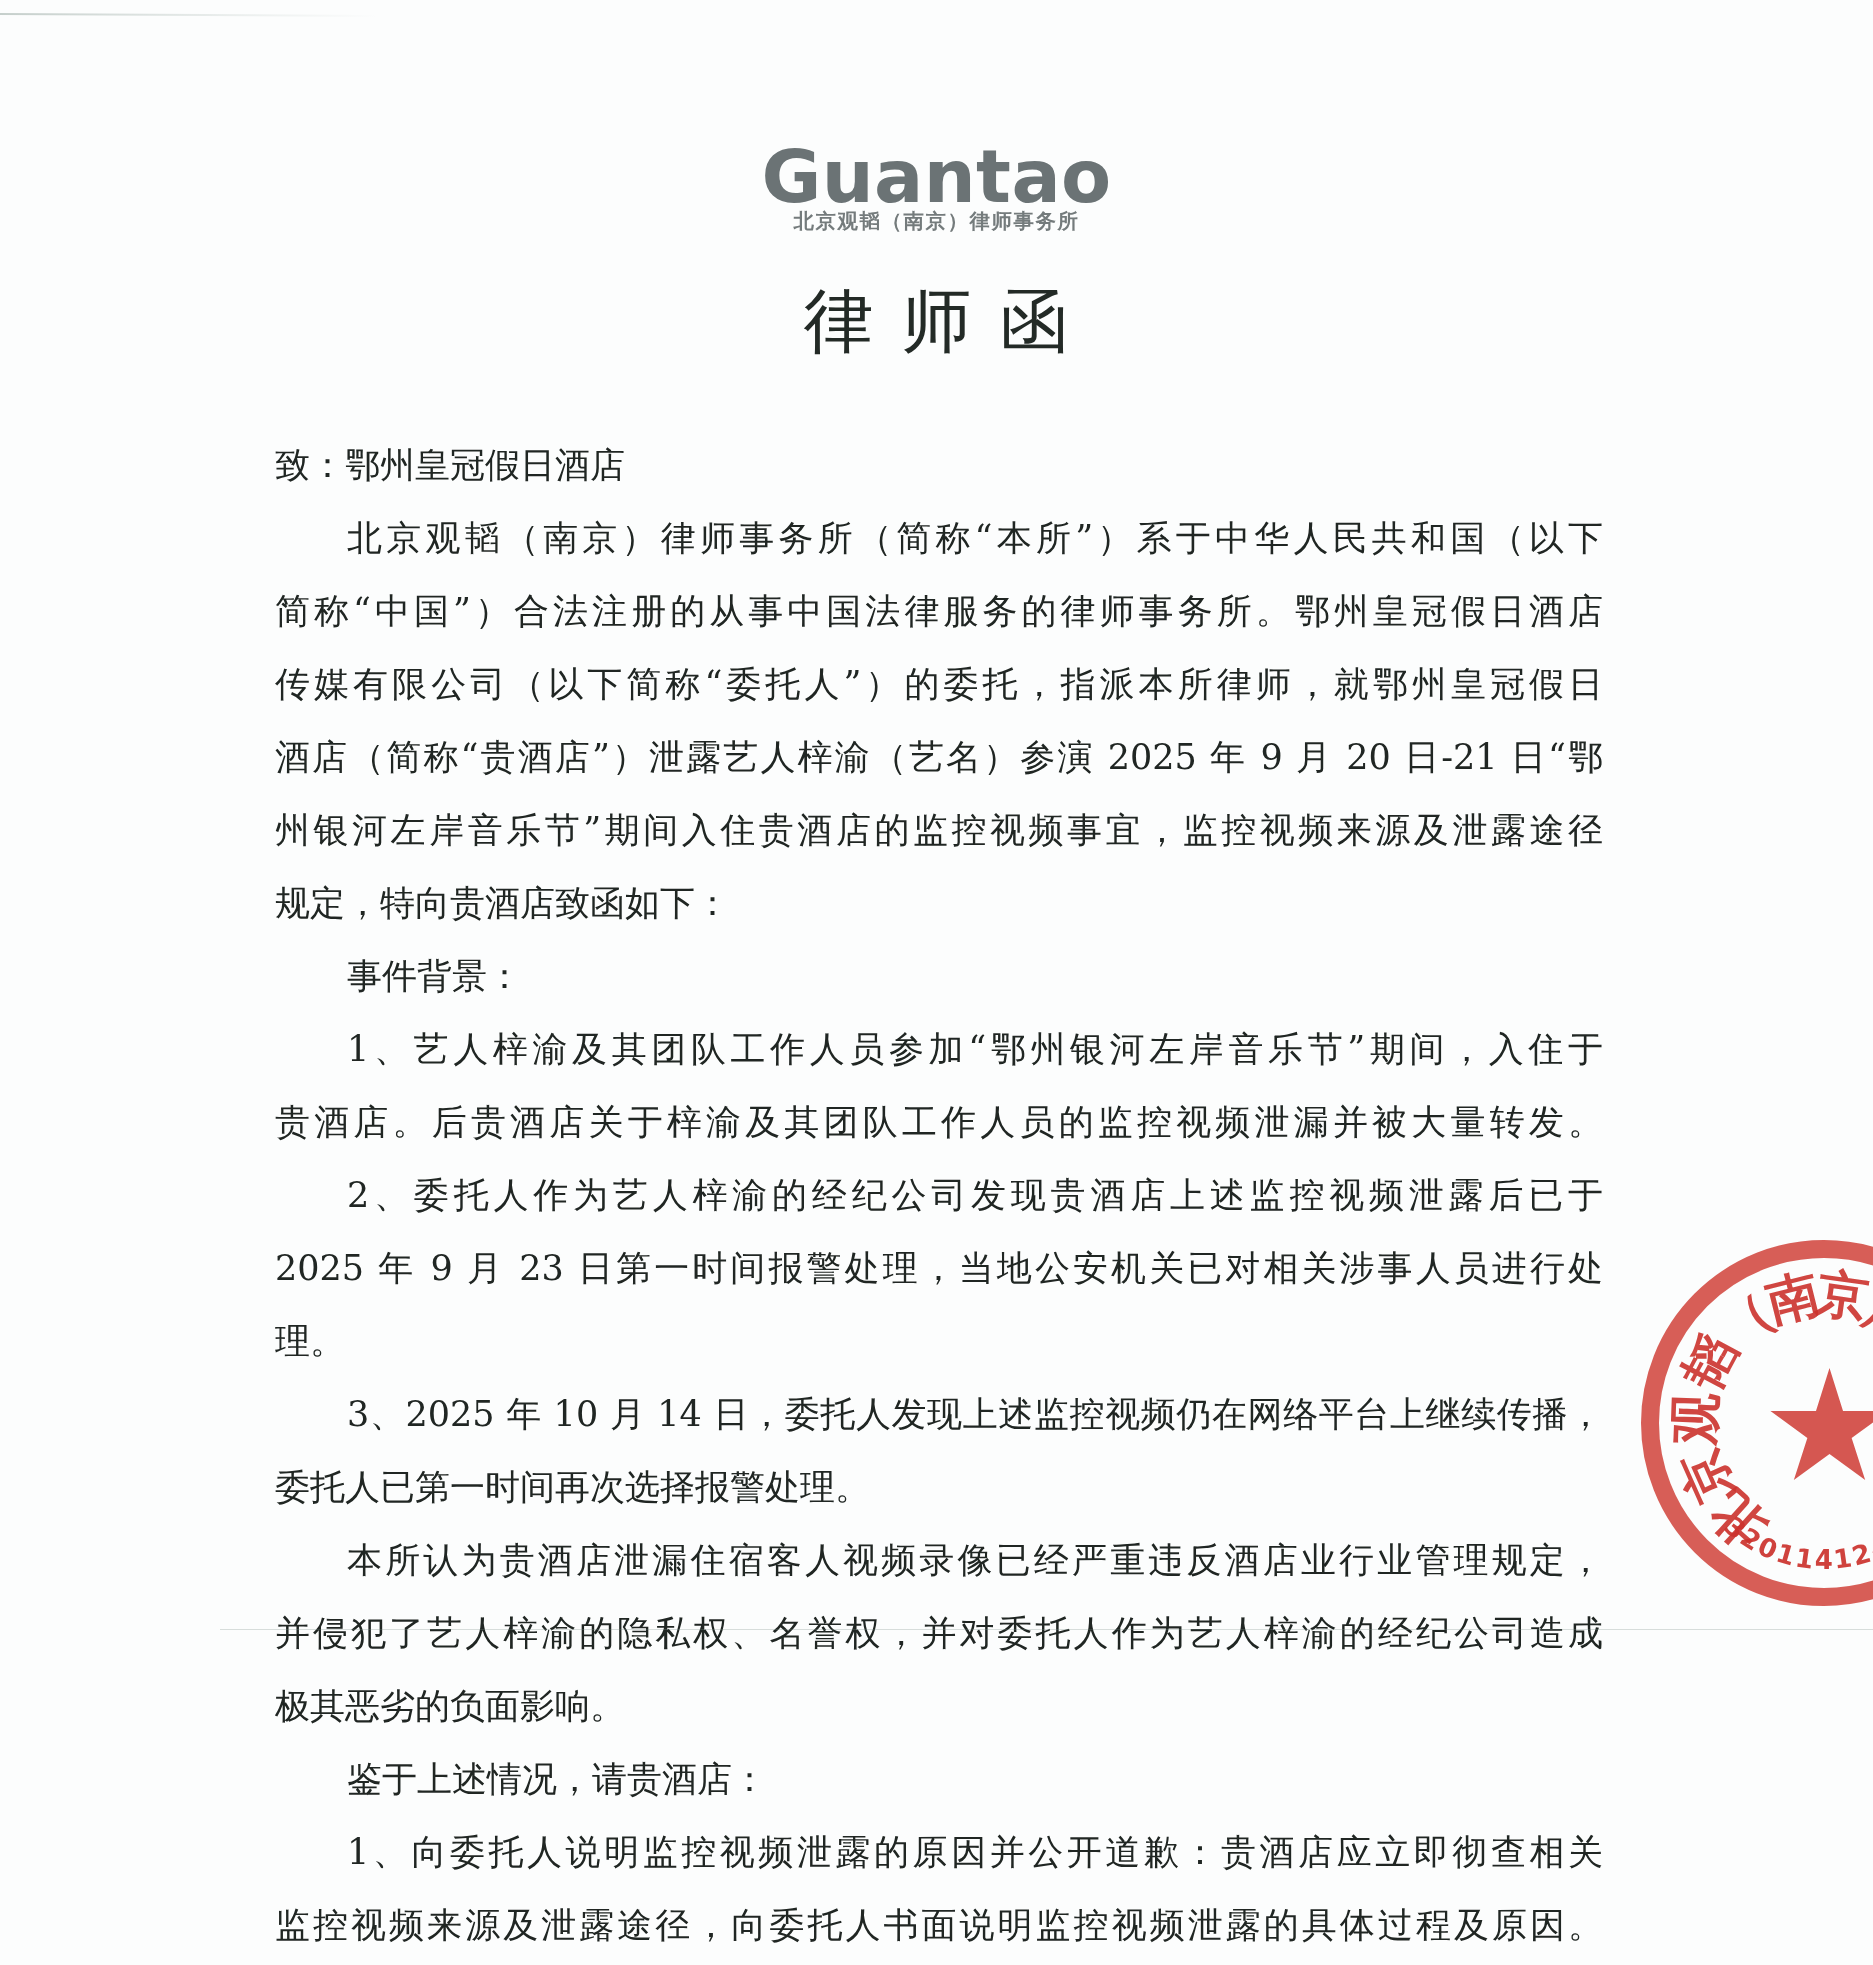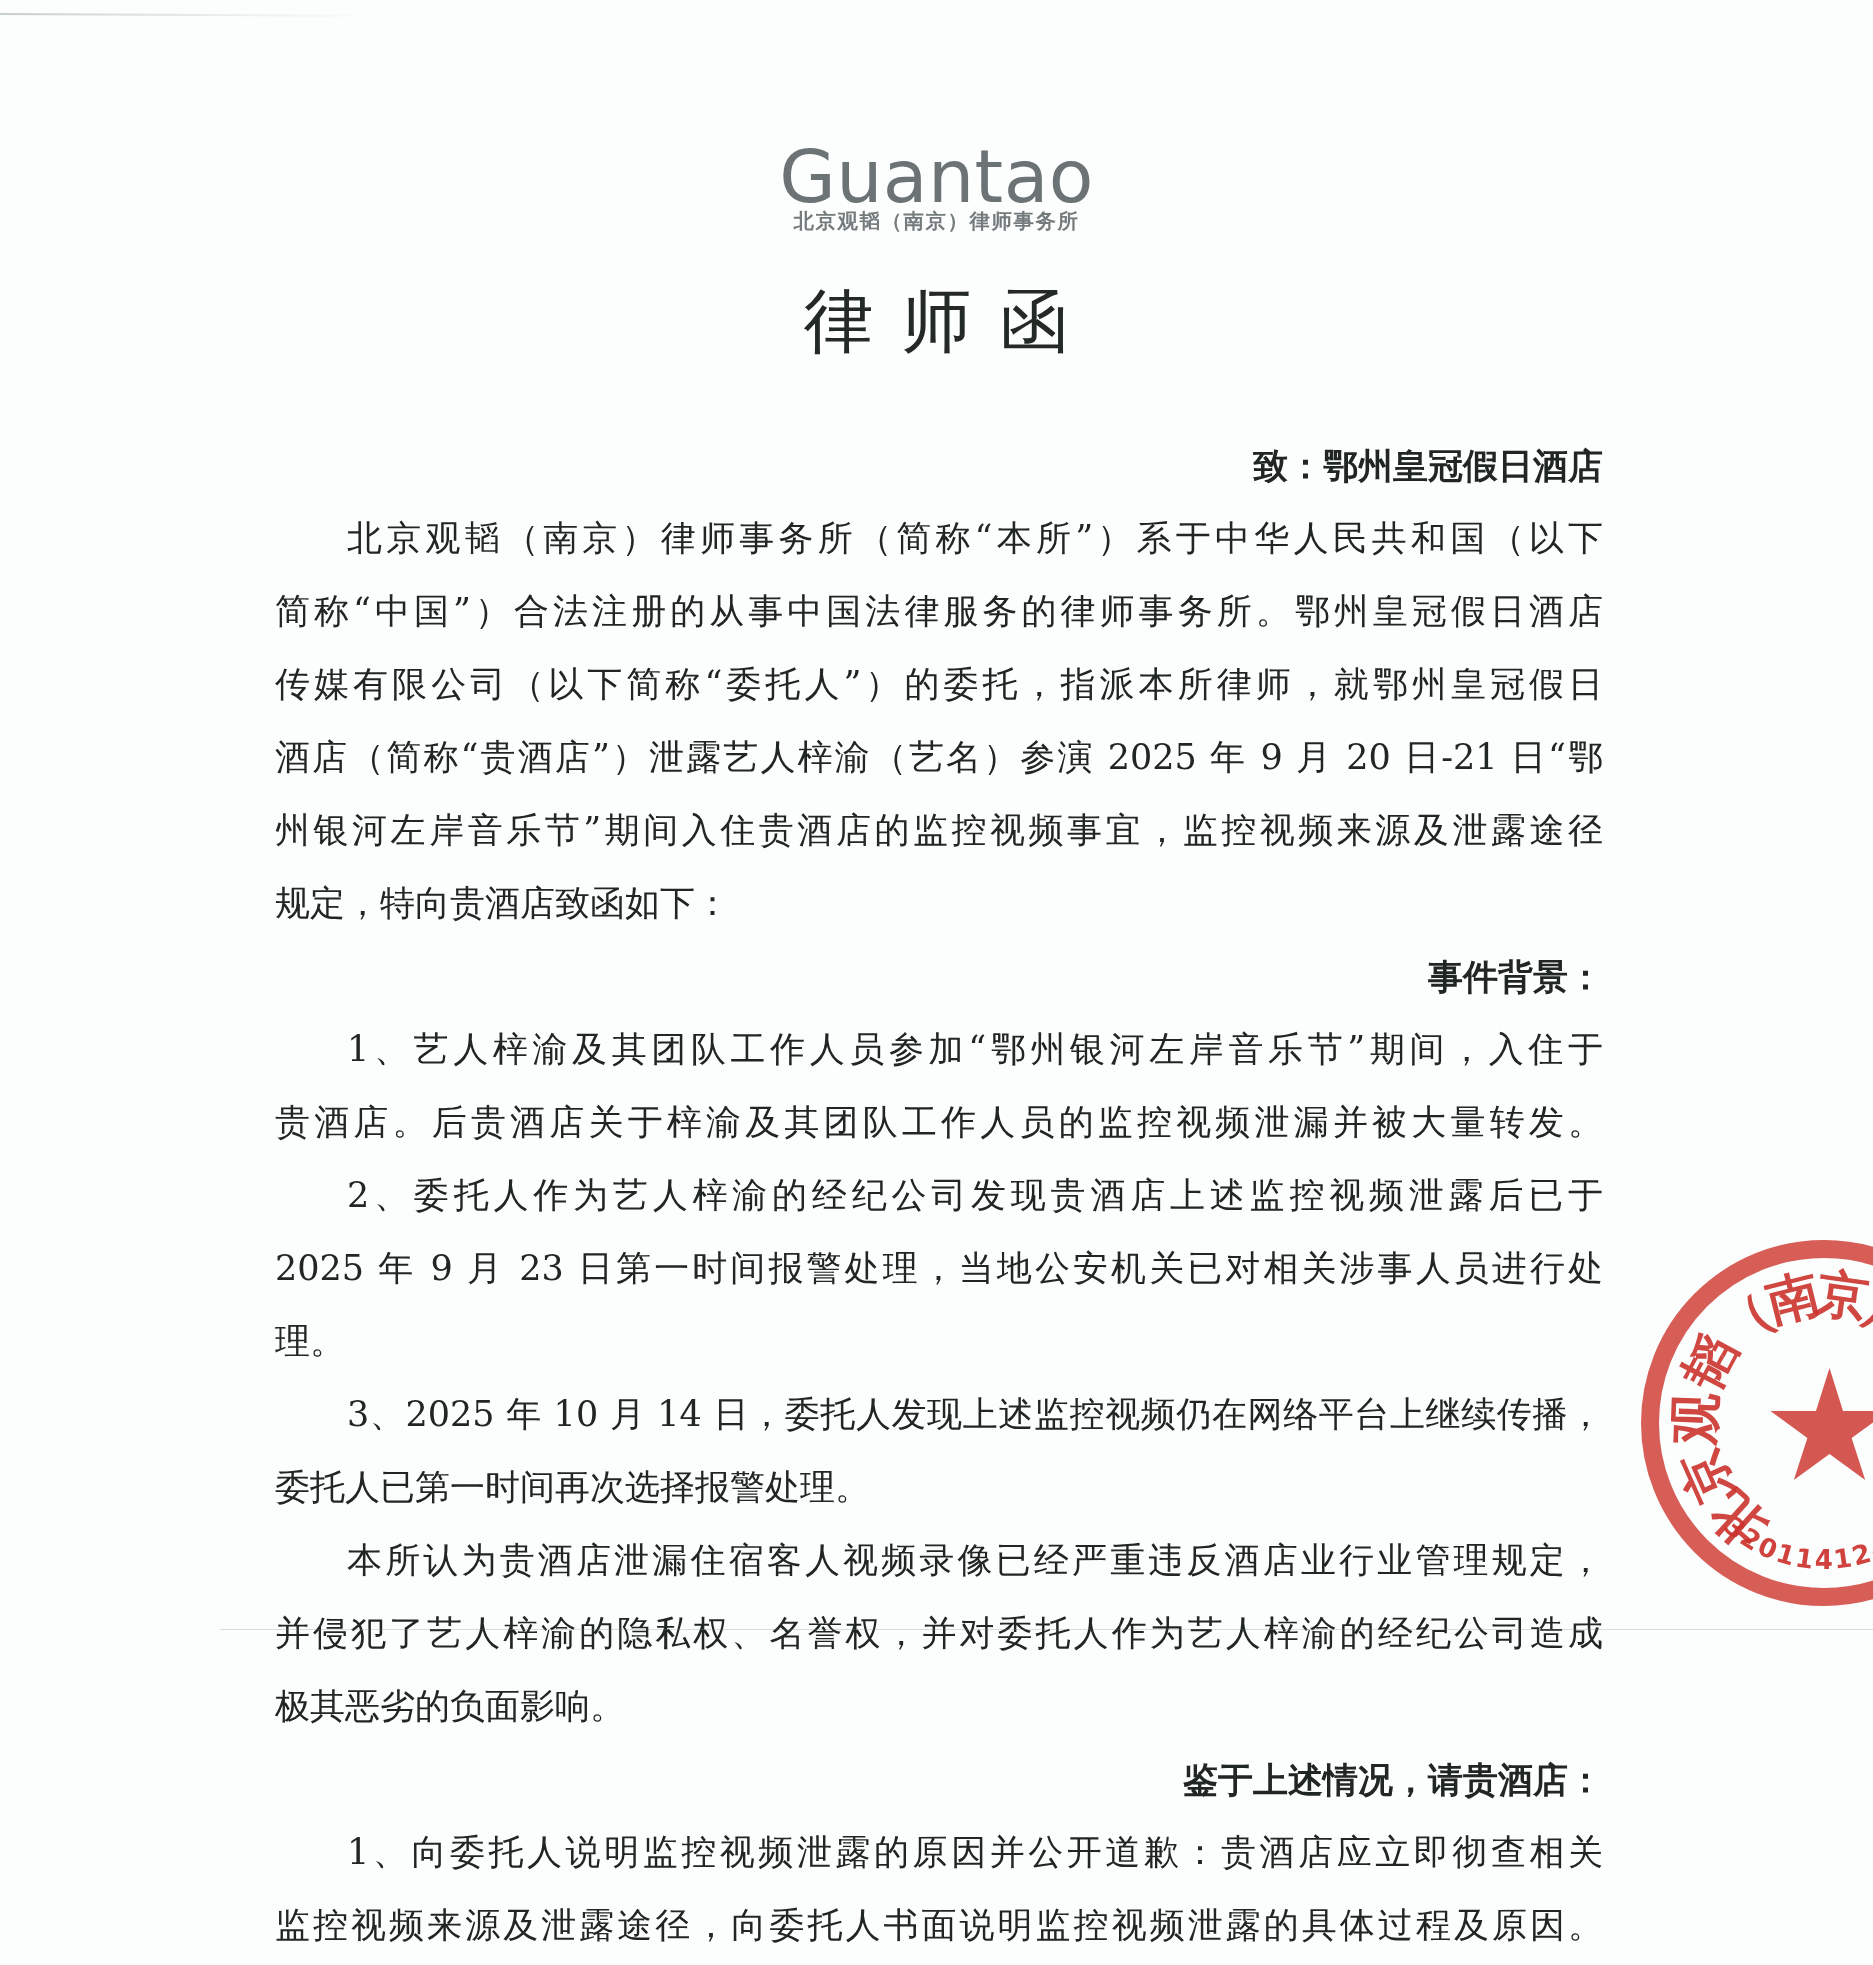--- a/index.html
+++ b/index.html
@@ -9,21 +9,21 @@
     overflow: hidden;
     background: #fcfdfd;
     font-family: "DejaVu Serif", serif;
     color: #202623;
   }
   
   .logo {
     position: absolute; left: 0; top: 137px; width: 100%;
     text-align: center;
     font-family: "DejaVu Sans", sans-serif;
-    font-weight: normal; font-size: 73px; line-height: 79px;
+    font-weight: bold; font-size: 73px; line-height: 79px;
     letter-spacing: 0.4px; color: #6b7375;
   }
   .firm-name {
     position: absolute; left: 0; top: 211px; width: 100%;
     text-align: center;
     font-family: Liberation Mono, monospace;
     font-weight: bold; font-size: 20.4px; line-height: 24.4px;
     letter-spacing: 1.6px; color: #747b7c;
   }
   .doc-title {
@@ -34,21 +34,21 @@
   }
   
   .body-text {
     position: absolute; left: 275px; top: 429px; width: 1328px;
     font-size: 35px; line-height: 73px;
     color: #202623;
   }
   .body-text p { margin: 0; padding: 0; text-align: left; }
   .body-text p.j { text-align: justify; text-align-last: justify; }
   .body-text p.ind { text-indent: 72px; }
-  .body-text p.b { font-weight: bold; text-align: right; }
+  .body-text p.b { font-weight: normal; }
   
   .seal-ring {
     position: absolute; left: 1641px; top: 1240px;
     width: 366px; height: 366px; box-sizing: border-box;
     border: 18px solid rgba(206, 58, 50, 0.82);
     border-radius: 50%;
   }
   .seal-star {
     position: absolute; left: 1768px; top: 1368px;
     width: 123px; height: 123px;

